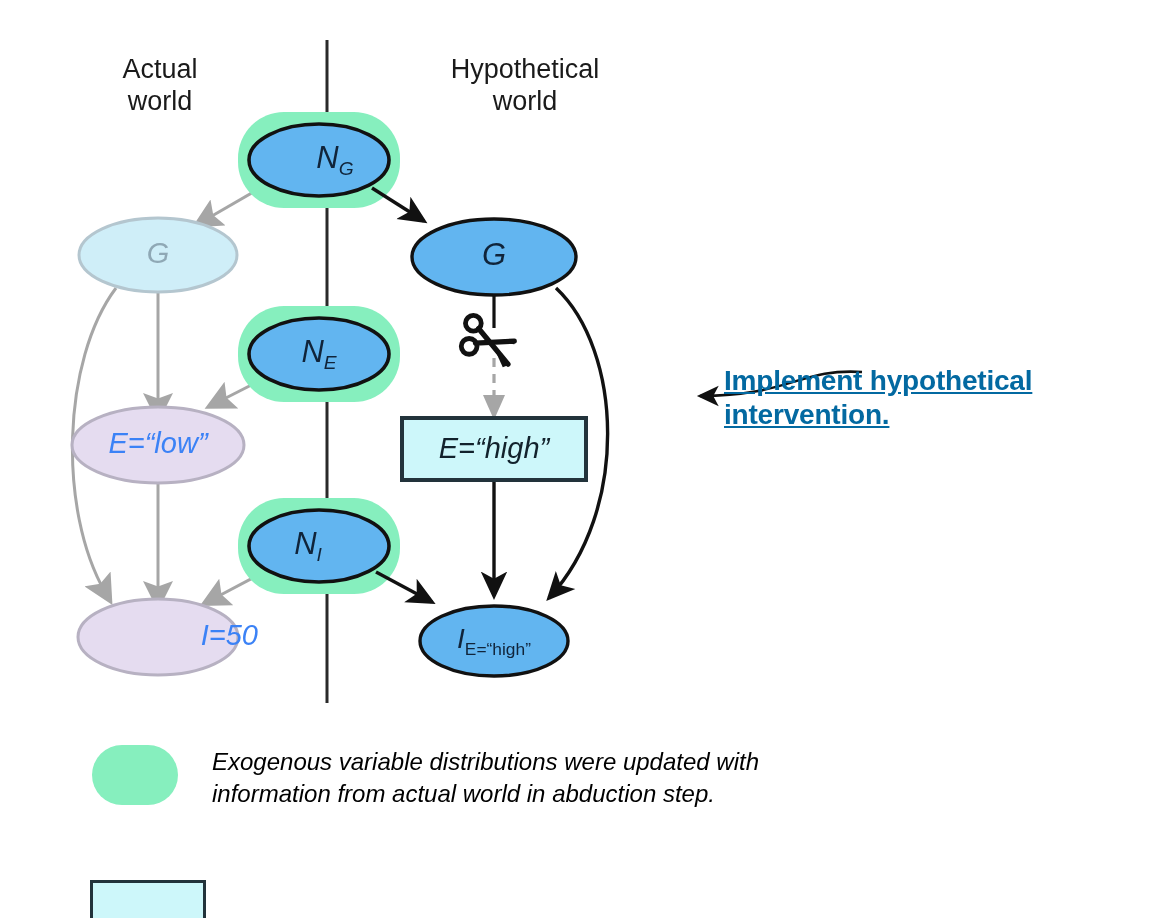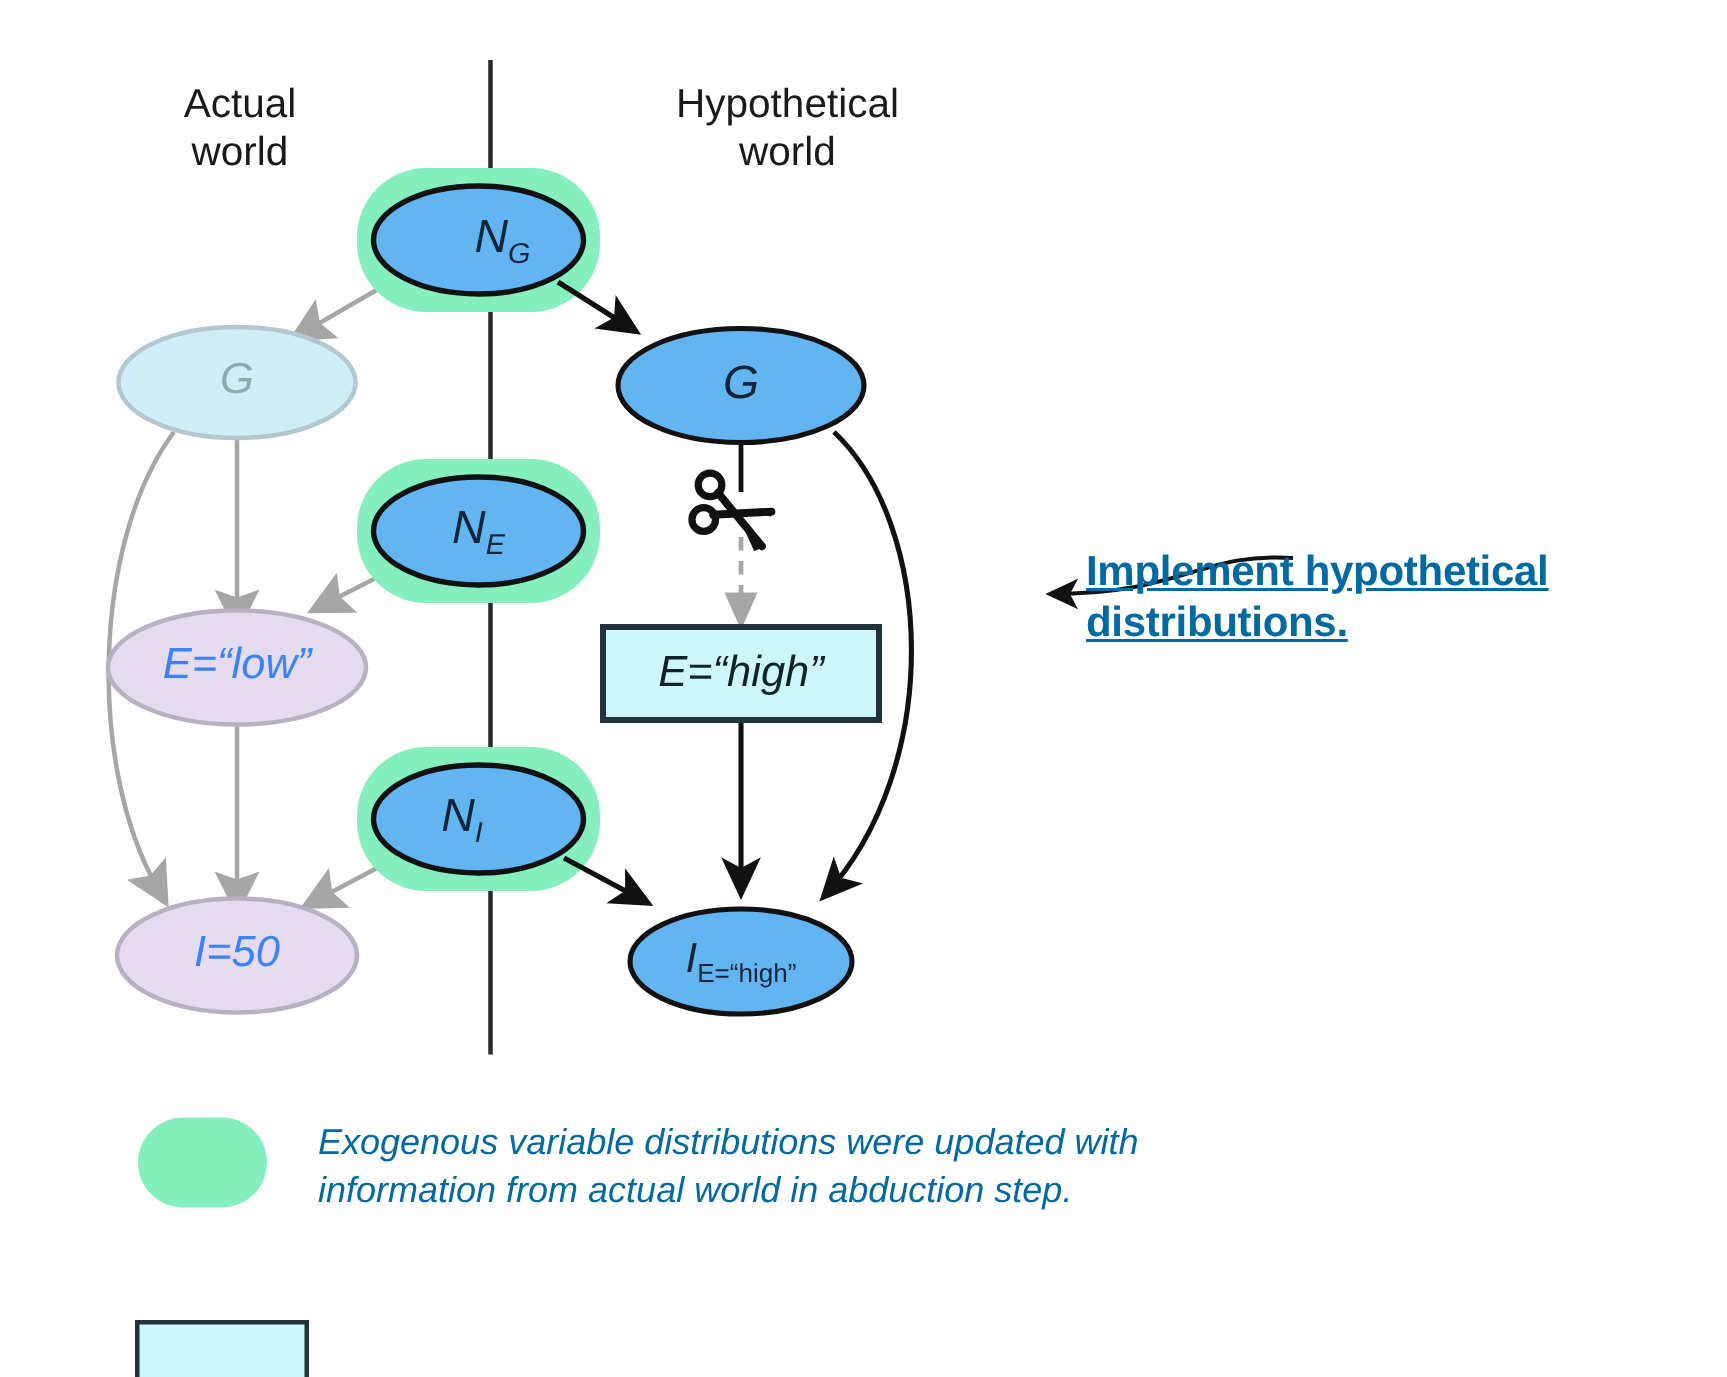--- a/index.html
+++ b/index.html
@@ -77,21 +77,21 @@
     line-height: 1.22;
     color: #0369a1;
     font-family: "Liberation Sans", sans-serif;
     letter-spacing: -0.2px;
     text-decoration: underline;
   }
   .legend-text {
     position: absolute;
     font-size: 24px;
     line-height: 1.32;
-    color: #0369a1;
+    color: #000000;
     font-family: "Liberation Sans", sans-serif;
   }
   .legend-text.ital { font-style: italic; }
   .legend-blob {
     position: absolute;
     background: #86EFBE;
     border-radius: 30px;
   }
   .legend-square {
     position: absolute;
@@ -189,33 +189,33 @@
   </div>
 
   <div class="node-label lbl-blue" style="left:258px; top:486px; width:100px;">
     <span>N</span><span class="sub">I</span>
   </div>
 
   <div class="node-label lbl-faded-blue" style="left:108px; top:197px; width:100px;">G</div>
 
   <div class="node-label lbl-faded-purple" style="left:58px; top:387px; width:200px;">E=“low”</div>
 
-  <div class="node-label lbl-faded-purple" style="left:58px; top:579px; width:200px;">I=50</div>
+  <div class="node-label lbl-faded-purple" style="left:58px; top:579px; width:200px;text-align:right;">I=50</div>
 
   <div class="node-label lbl-blue" style="left:444px; top:197px; width:100px;">G</div>
 
   <div class="node-label lbl-cyanbox" style="left:402px; top:392px; width:184px;">E=“high”</div>
 
   <div class="node-label lbl-blue" style="left:424px; top:583px; width:140px; font-size:28px;">
     <span>I</span><span class="sub-nonital">E=“high”</span>
   </div>
 
   <div class="annot" style="left:724px; top:324px; width:420px;">
     <div>Implement hypothetical</div>
-    <div>distributions.</div>
+    <div>intervention.</div>
   </div>
 
   <div class="legend-blob" style="left:92px; top:705px; width:86px; height:60px;"></div>
   <div class="legend-text ital" style="left:212px; top:706px; width:720px;">
     <div>Exogenous variable distributions were updated with</div>
     <div>information from actual world in abduction step.</div>
   </div>
 
   <div class="legend-square" style="left:90px; top:840px; width:110px; height:65px;"></div>
 

